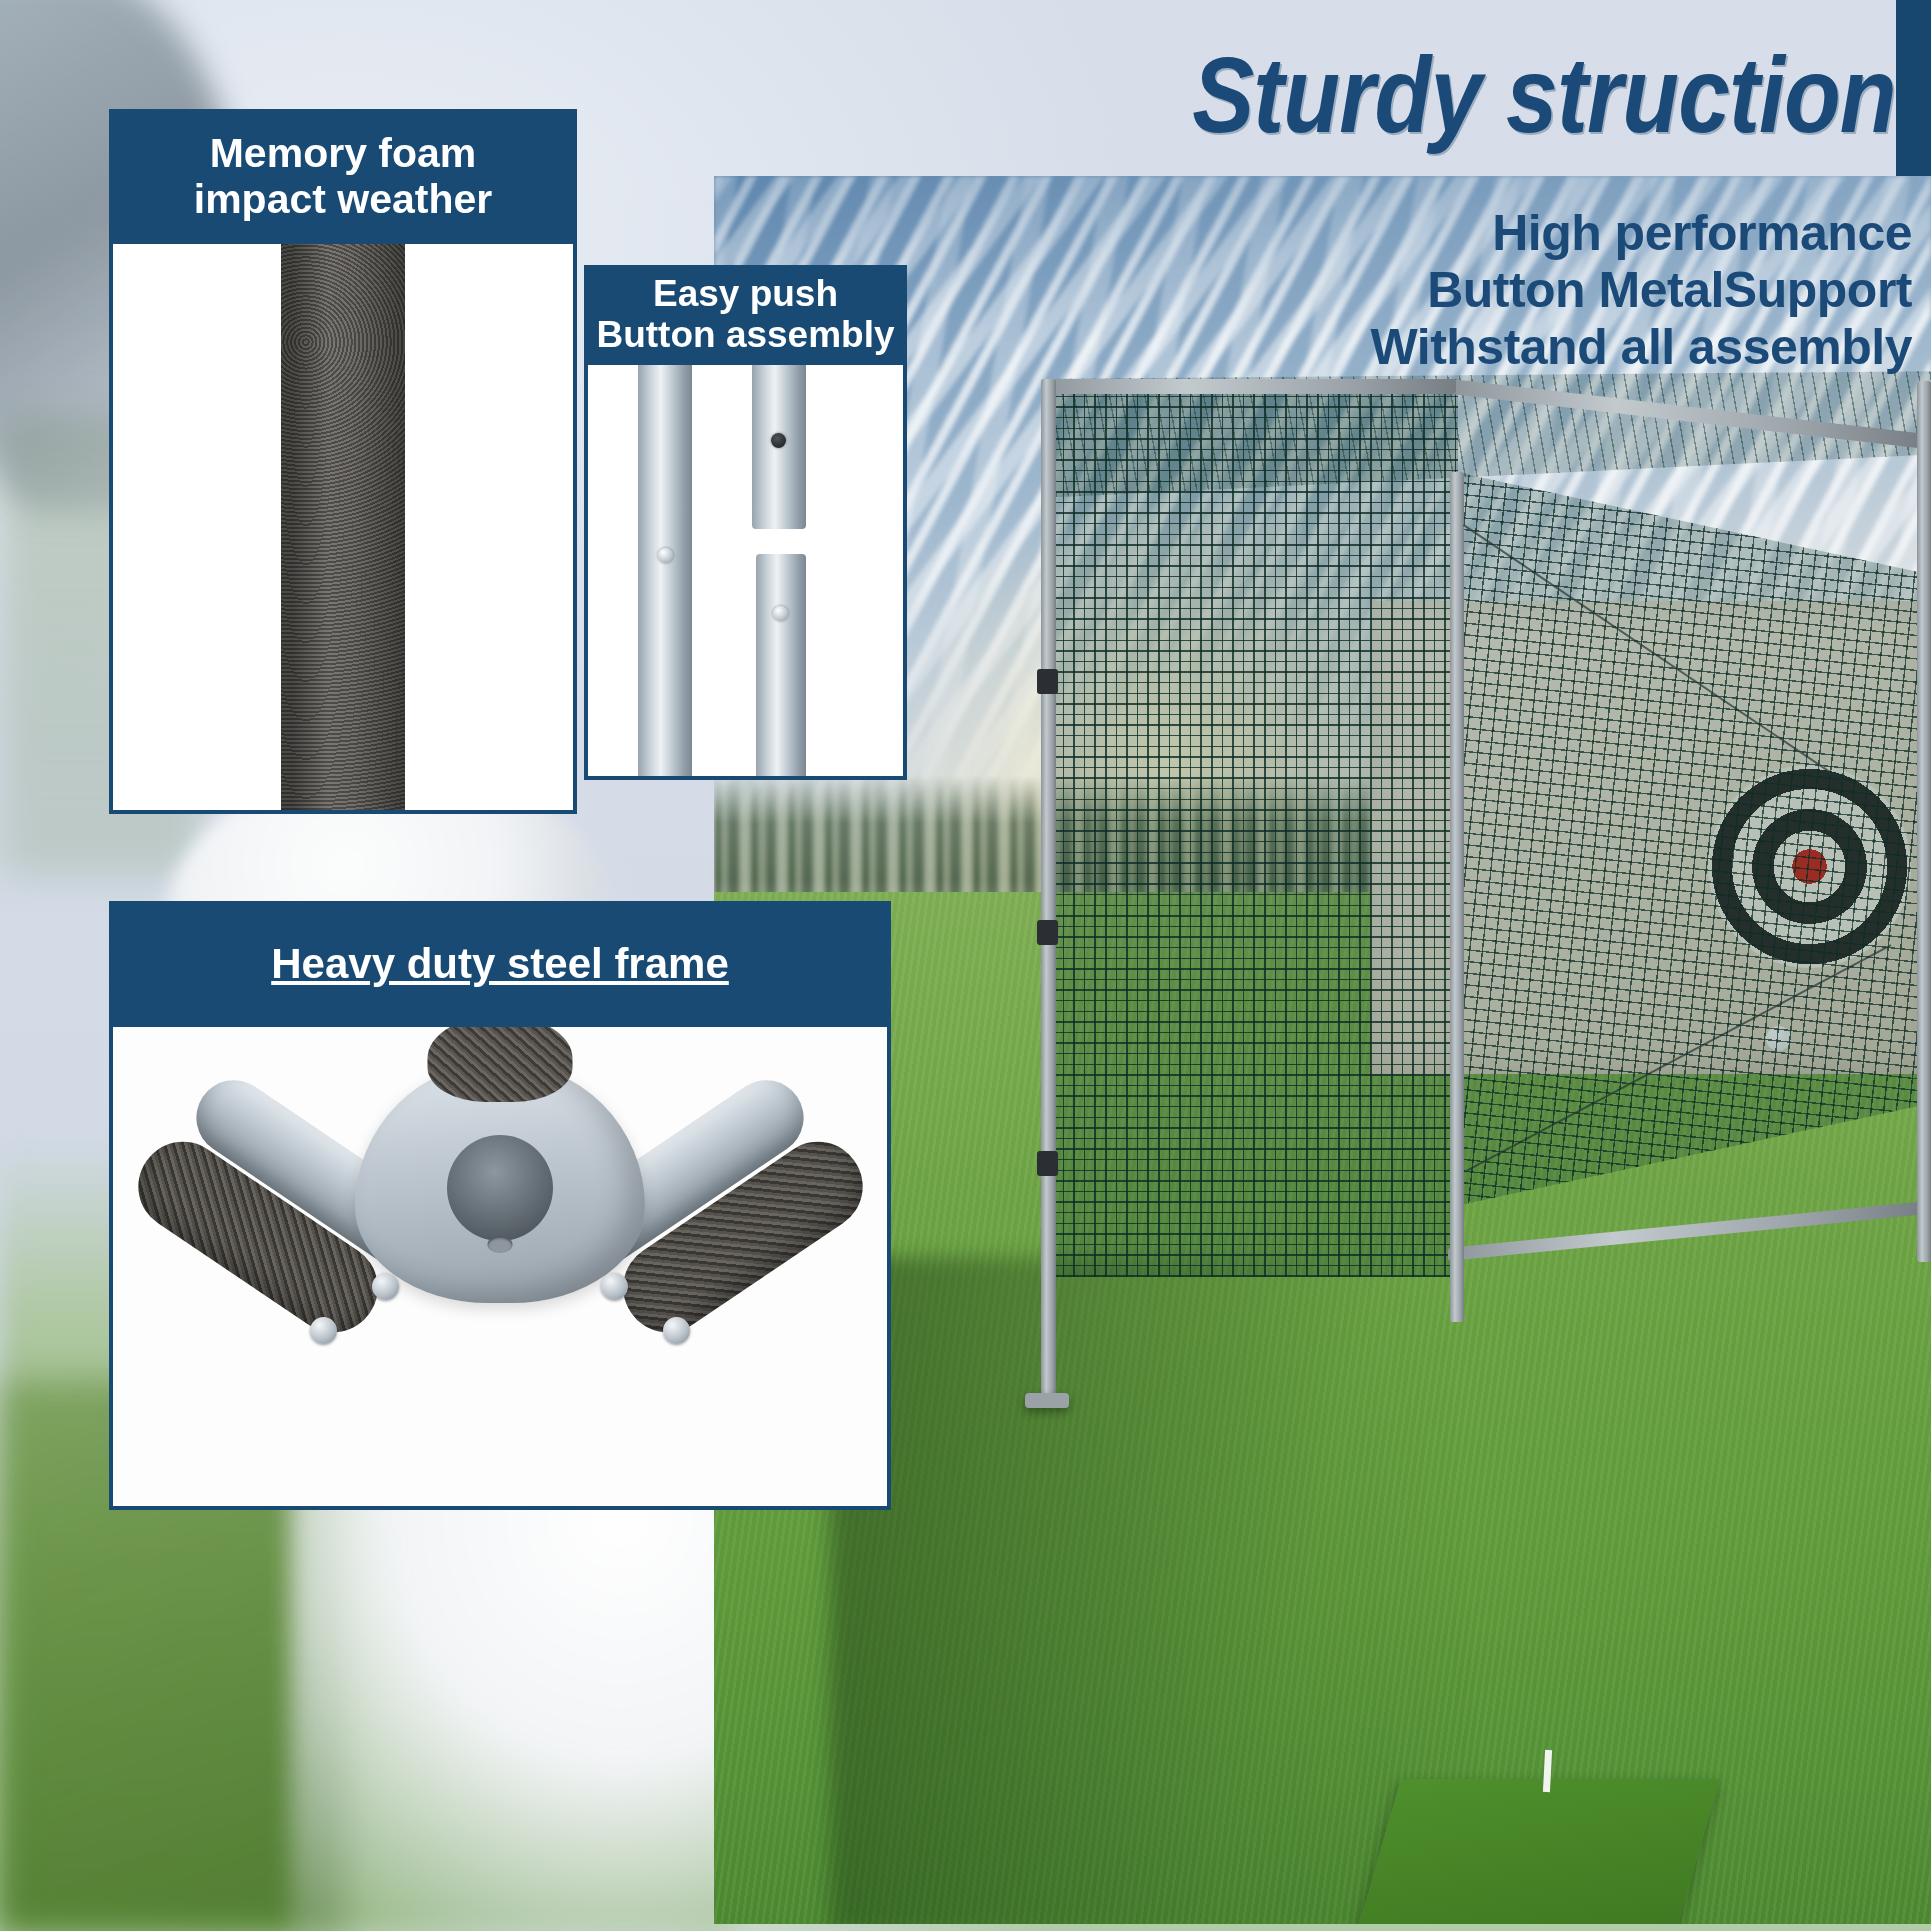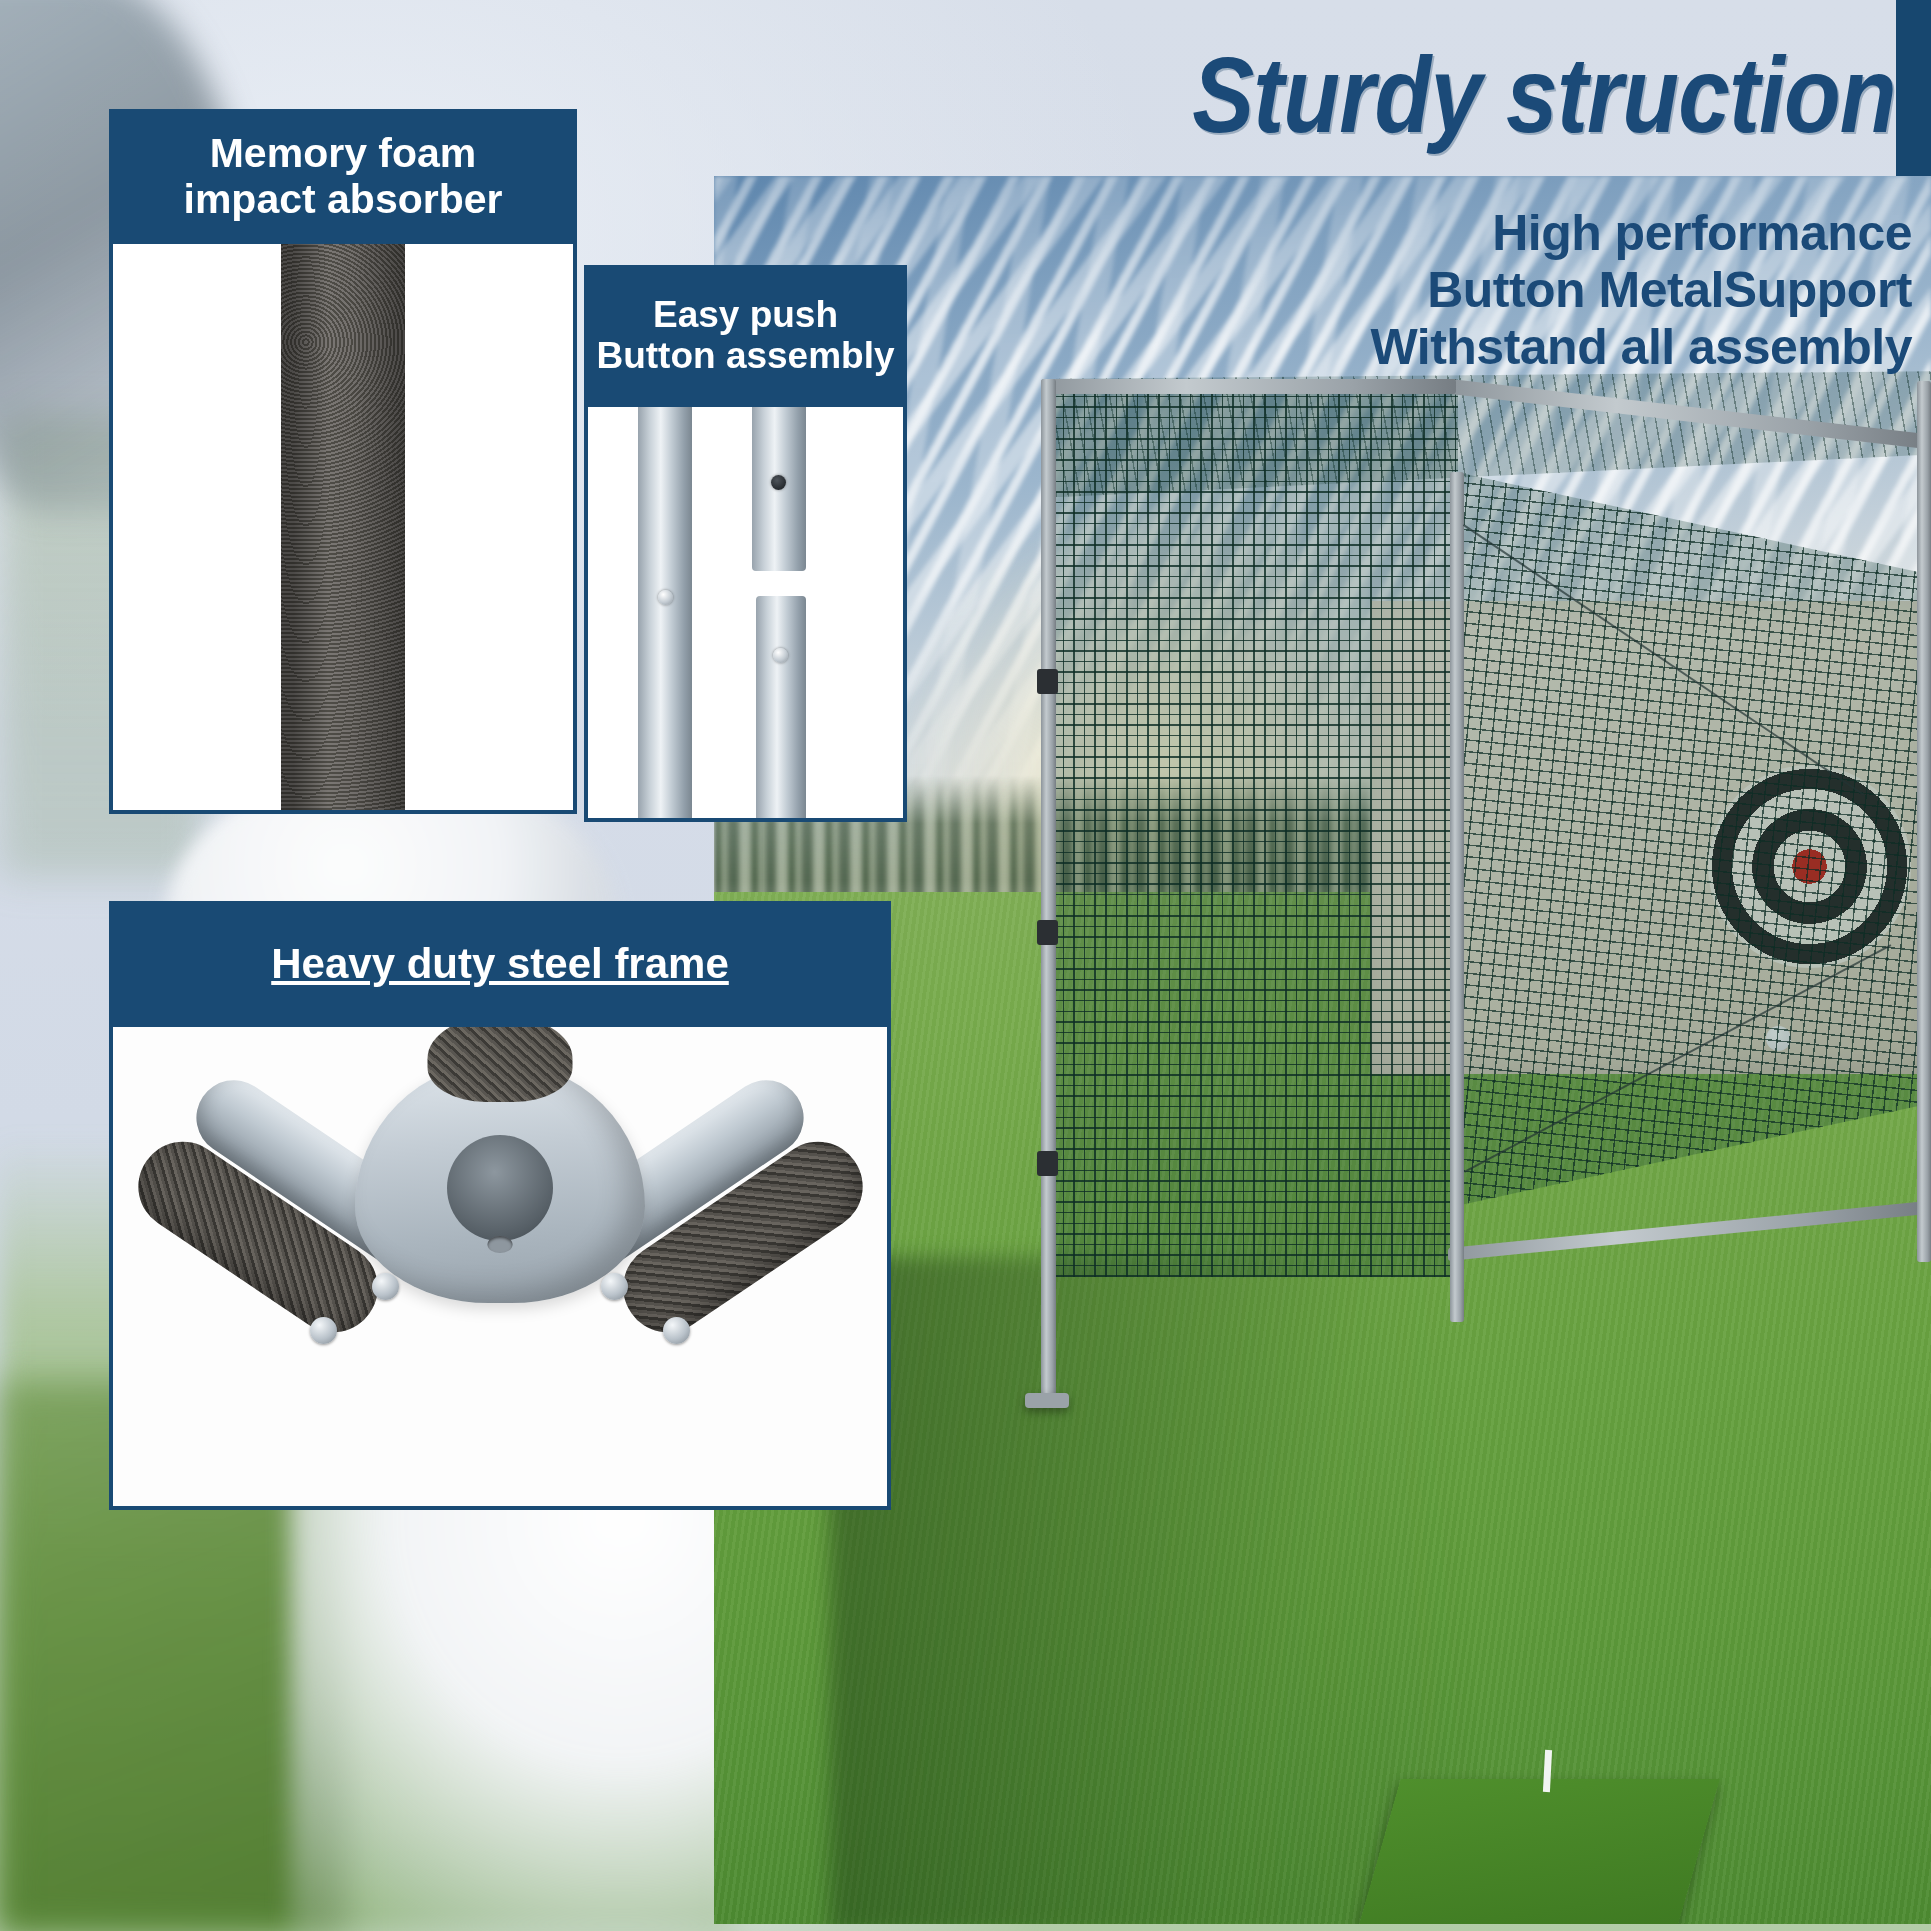--- a/index.html
+++ b/index.html
@@ -144,21 +144,21 @@
   .foam-tube{position:absolute;left:50%;top:-5.8px;transform:translateX(-50%);
     width:124px;height:579px;
     background:
       linear-gradient(90deg,rgba(0,0,0,.30) 0 10%,rgba(255,255,255,.12) 38%,rgba(255,255,255,.05) 58%,rgba(0,0,0,.34) 100%),
       repeating-radial-gradient(circle at 20% 18%, #6d6a67 0 1.9px, #46443f 1.9px 3.9px),
       repeating-linear-gradient(37deg,#5c5954 0 2.9px,#3e3c38 2.9px 5.8px,#6e6a64 5.8px 7.7px);
     background-blend-mode:overlay,normal,normal;}
 
   
   #panel-push{left:584px;top:265px;width:323px;height:541px;}
-  #panel-push .hdr{height:142px;font-size:37px;line-height:1.1;}
+  #panel-push .hdr{height:100px;font-size:37px;line-height:1.1;}
   #panel-push .shot{height:415px;}
   .steel-tube{position:absolute;border-radius:3.9px;
     background:linear-gradient(90deg,#98a3ad 0%,#c8d1d8 22%,#eef2f5 42%,#c2ccd4 62%,#93a0ab 85%,#7b8791 100%);}
   .st-left{left:50px;top:-9.7px;width:54px;height:425px;}
   .st-rt-upper{left:164px;top:-9.7px;width:54px;height:174px;}
   .st-rt-lower{left:168px;top:189px;width:50px;height:232px;}
   .btn-hole{position:absolute;width:15.4px;height:15.4px;border-radius:50%;
     background:radial-gradient(circle at 35% 30%,#ffffff,#c4ccd3 55%,#8b949c);
     box-shadow:0 0 2.9px rgba(0,0,0,.45);}
   .btn-hole.dark{background:radial-gradient(circle at 40% 35%,#4e545a,#14181c);}
@@ -248,21 +248,21 @@
     <div class="photo-copy">
       <div>High performance</div>
       <div>Button MetalSupport</div>
       <div>Withstand all assembly</div>
     </div>
   </div>
 
   <div class="panel" id="panel-foam">
     <div class="hdr">
       <div>Memory foam</div>
-      <div>impact absorber</div>
+      <div>impact weather</div>
     </div>
     <div class="shot">
       <div class="foam-tube"></div>
     </div>
   </div>
 
   <div class="panel" id="panel-push">
     <div class="hdr">
       <div>Easy push</div>
       <div>Button assembly</div>

